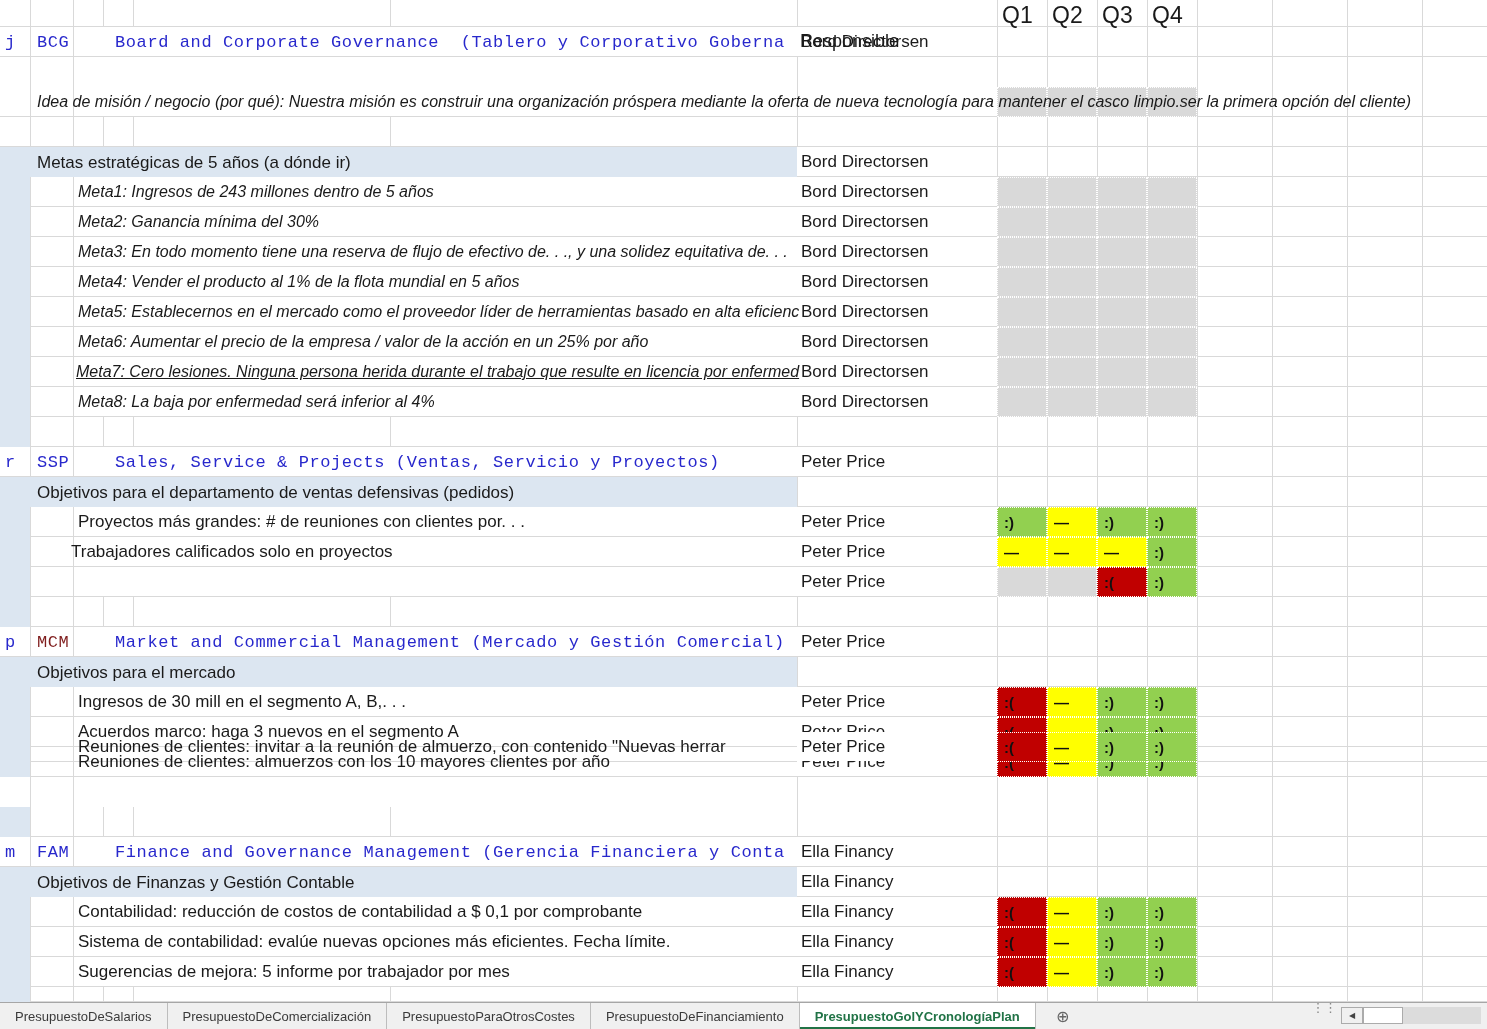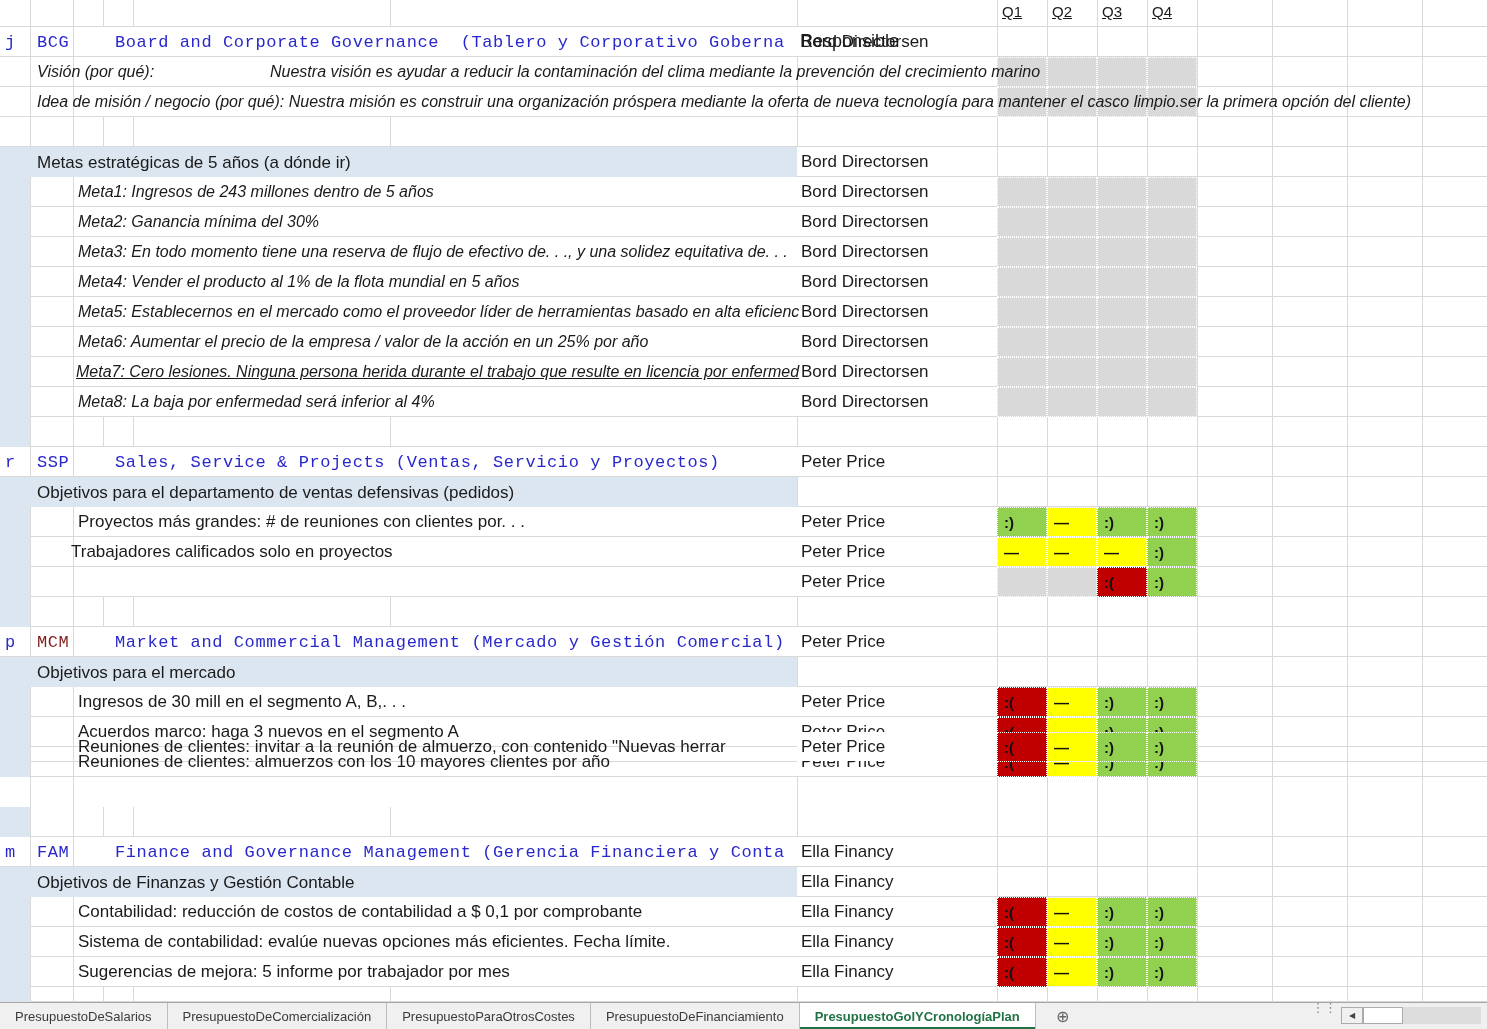--- a/index.html
+++ b/index.html
@@ -14,21 +14,21 @@
   .txt{position:absolute;z-index:3;white-space:pre;line-height:1;}
   .item-txt{font-size:17px;}
   .note-txt{font-size:16px;font-style:italic;}
   .sub-txt{font-size:17px;}
   .mono{font-family:"Liberation Mono","DejaVu Sans Mono",monospace;font-size:17px;letter-spacing:0.6px;}
   .resp-cell{position:absolute;left:797px;width:200px;background:#fff;z-index:2;font-size:17px;
              display:flex;align-items:center;padding-left:4px;box-sizing:border-box;white-space:pre;}
   .qcell{position:absolute;width:50px;z-index:2;box-sizing:border-box;border:1px dotted #fff;
          display:flex;align-items:center;padding-left:6px;font-weight:600;font-size:15px;color:#111;}
   .hdr-resp{font-size:18px;}
-  .hdr-q{font-size:15px;text-decoration:underline;}
+  .hdr-q{font-size:23px;}
   #tabbar{position:absolute;left:0;top:1002px;width:1487px;height:27px;background:#f0f0f0;
           border-top:1px solid #a6a6a6;box-sizing:border-box;display:flex;align-items:stretch;}
   .tab{display:flex;align-items:center;padding:0 15px;font-size:13px;color:#3a3a3a;
        border-right:1px solid #bdbdbd;cursor:default;white-space:pre;}
   .tab.active{background:#fff;font-weight:bold;border-right:1px solid #bdbdbd;position:relative;}
   .tab.active::after{content:"";position:absolute;left:0;right:0;bottom:0;height:2px;}
   .addbtn{display:flex;align-items:center;justify-content:center;width:26px;margin-left:14px;
           color:#666;font-size:16px;}
   #tabscroll{position:absolute;right:6px;top:1006px;width:140px;height:19px;z-index:5;display:flex;align-items:center;}
   #dragdots{position:absolute;right:152px;top:1005px;color:#8a8a8a;font-size:13px;line-height:0.45;z-index:5;
@@ -65,28 +65,20 @@
         <div class="txt hdr-q" style="left: 1052px; top: 4px;">Q2</div>
         <div class="txt hdr-q" style="left: 1102px; top: 4px;">Q3</div>
         <div class="txt hdr-q" style="left: 1152px; top: 4px;">Q4</div>
       </div>
       <div class="row" style="top: 27px; height: 30px;">
         <div class="txt mono" style="left: 5px; top: 7px; color: rgb(40, 40, 204);">j</div>
         <div class="txt mono" style="left: 37px; top: 7px; color: rgb(40, 40, 204);">BCG</div>
         <div class="txt mono" style="left: 115px; top: 7px; color: rgb(40, 40, 204); font-family: Liberation Mono, monospace;">Board and Corporate Governance  (Tablero y Corporativo Goberna</div>
         <div class="resp-cell" style="height: 29px;">Bord Directorsen</div>
       </div>
-      <div class="row" style="top: 57px; height: 30px;">
-        <div class="txt note-txt" style="left: 37px; top: 7px;">Visión (por qué):</div>
-        <div class="txt note-txt" style="left: 270px; top: 7px;">Nuestra visión es ayudar a reducir la contaminación del clima mediante la prevención del crecimiento marino</div>
-        <div class="qcell" style="left: 997px; height: 30px; width: 50px; background: rgb(217, 217, 217);"></div>
-        <div class="qcell" style="left: 1047px; height: 30px; width: 50px; background: rgb(217, 217, 217);"></div>
-        <div class="qcell" style="left: 1097px; height: 30px; width: 50px; background: rgb(217, 217, 217);"></div>
-        <div class="qcell" style="left: 1147px; height: 30px; width: 50px; background: rgb(217, 217, 217);"></div>
-      </div>
       <div class="row" style="top: 87px; height: 30px;">
         <div class="txt note-txt" style="left: 37px; top: 7px;">Idea de misión / negocio (por qué): Nuestra misión es construir una organización próspera mediante la oferta de nueva tecnología para mantener el casco limpio.ser la primera opción del cliente)</div>
         <div class="qcell" style="left: 997px; height: 30px; width: 50px; background: rgb(217, 217, 217);"></div>
         <div class="qcell" style="left: 1047px; height: 30px; width: 50px; background: rgb(217, 217, 217);"></div>
         <div class="qcell" style="left: 1097px; height: 30px; width: 50px; background: rgb(217, 217, 217);"></div>
         <div class="qcell" style="left: 1147px; height: 30px; width: 50px; background: rgb(217, 217, 217);"></div>
       </div>
       <div class="row" style="top: 117px; height: 30px;">
         <div class="tick" style="left: 30px; height: 29px;"></div>
         <div class="tick" style="left: 73px; height: 29px;"></div>

